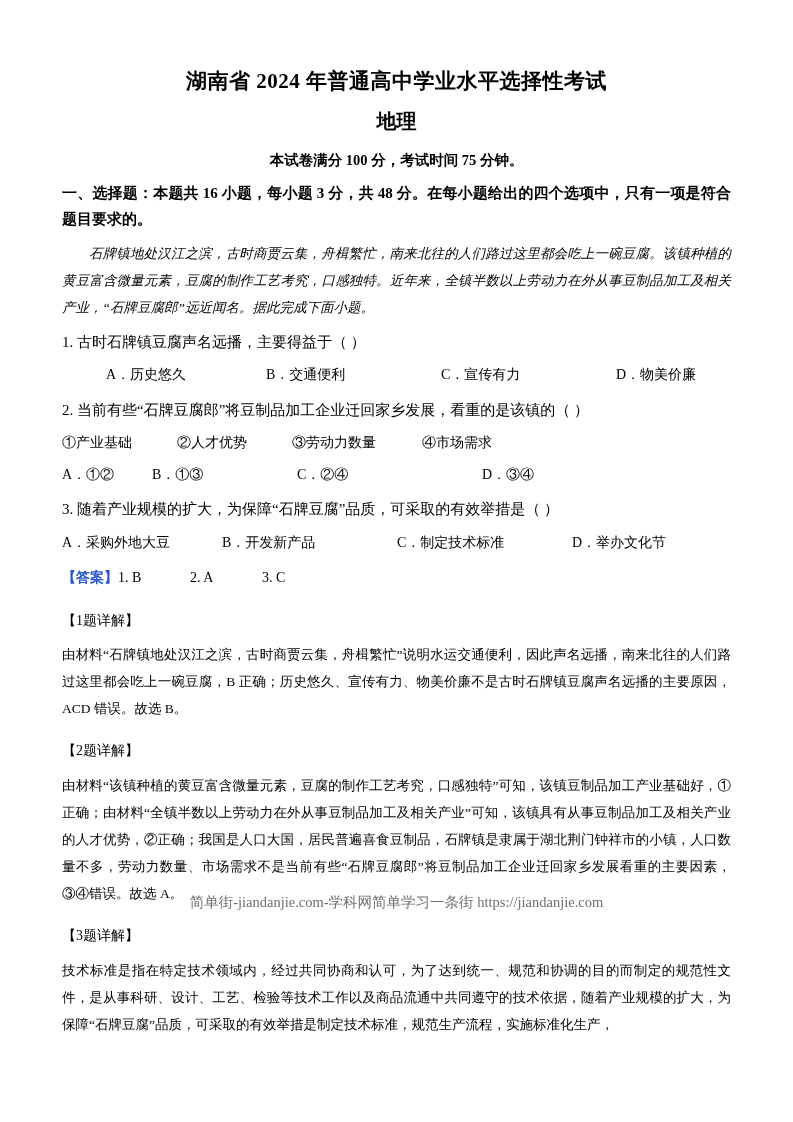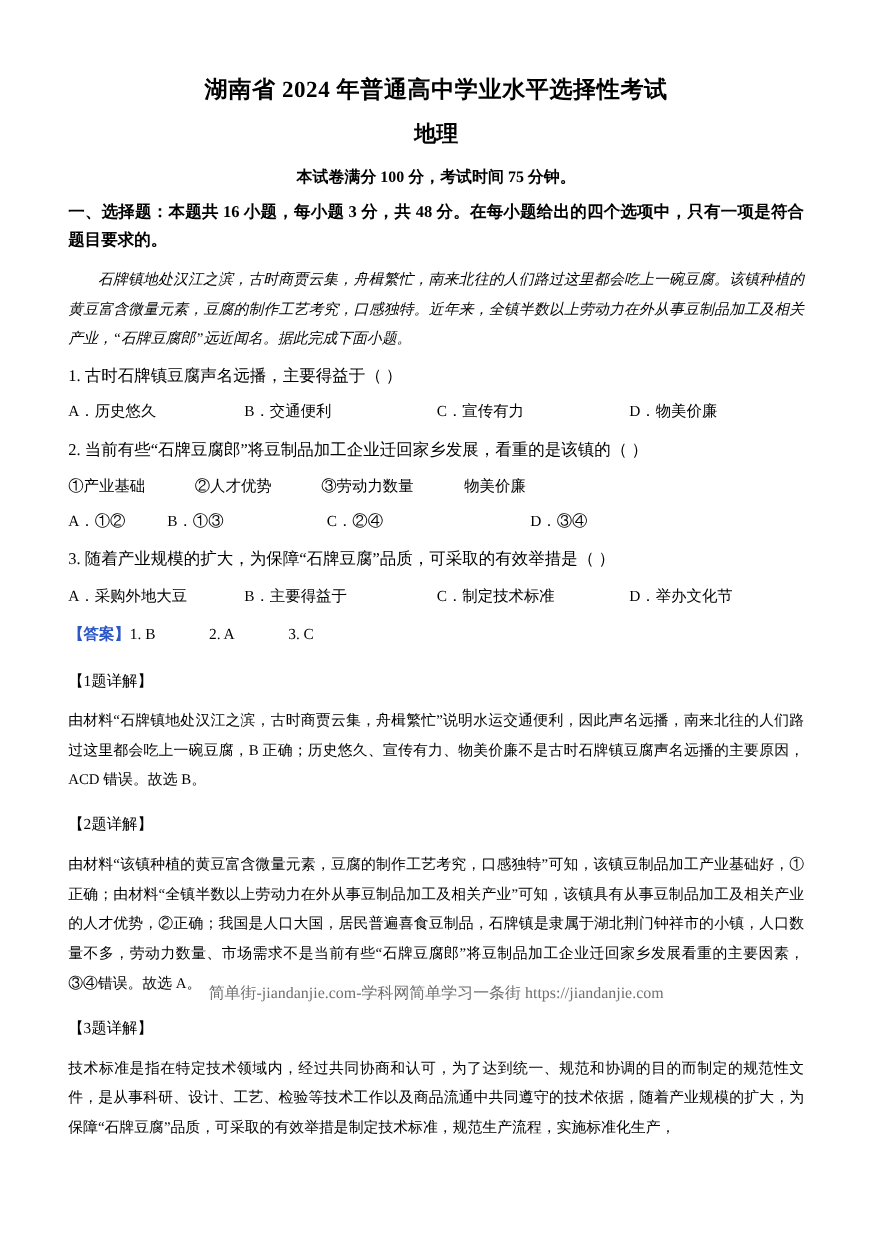--- a/index.html
+++ b/index.html
@@ -66,21 +66,21 @@
   }
   .options {
     display: flex;
     font-size: 14px;
     line-height: 1.9;
     margin: 5px 0 0 0;
   }
   .opt {
     display: inline-block;
   }
-  .opt-4 > .opt:nth-child(1) { width: 160px; }
+  .opt-4 > .opt:nth-child(1) { width: 160px; margin-left: 44px; }
   .opt-4 > .opt:nth-child(2) { width: 175px; }
   .opt-4 > .opt:nth-child(3) { width: 175px; }
   .opt-4 > .opt:nth-child(4) { width: auto; }
 
   .opt-num > .opt:nth-child(1) { width: 115px; }
   .opt-num > .opt:nth-child(2) { width: 115px; }
   .opt-num > .opt:nth-child(3) { width: 130px; }
   .opt-num > .opt:nth-child(4) { width: auto; }
 
   .opt-abcd > .opt:nth-child(1) { width: 90px; }
@@ -158,33 +158,33 @@
     <span class="opt">B．交通便利</span>
     <span class="opt">C．宣传有力</span>
     <span class="opt">D．物美价廉</span>
   </div>
 
   <div class="qline">2. 当前有些“石牌豆腐郎”将豆制品加工企业迁回家乡发展，看重的是该镇的（      ）</div>
   <div class="options opt-num">
     <span class="opt">①产业基础</span>
     <span class="opt">②人才优势</span>
     <span class="opt">③劳动力数量</span>
-    <span class="opt">物美价廉</span>
+    <span class="opt">④市场需求</span>
   </div>
   <div class="options opt-abcd">
     <span class="opt">A．①②</span>
     <span class="opt">B．①③</span>
     <span class="opt">C．②④</span>
     <span class="opt">D．③④</span>
   </div>
 
   <div class="qline">3. 随着产业规模的扩大，为保障“石牌豆腐”品质，可采取的有效举措是（      ）</div>
   <div class="options opt-3">
     <span class="opt">A．采购外地大豆</span>
-    <span class="opt">B．主要得益于</span>
+    <span class="opt">B．开发新产品</span>
     <span class="opt">C．制定技术标准</span>
     <span class="opt">D．举办文化节</span>
   </div>
 
   <div class="answer-row">
     <span class="tag">【答案】</span><span class="ans-items"><span class="ans-item">1. B</span><span class="ans-item">2. A</span><span class="ans-item last">3. C</span></span>
   </div>
 
 
   <div class="detail-head">【1题详解】</div>

